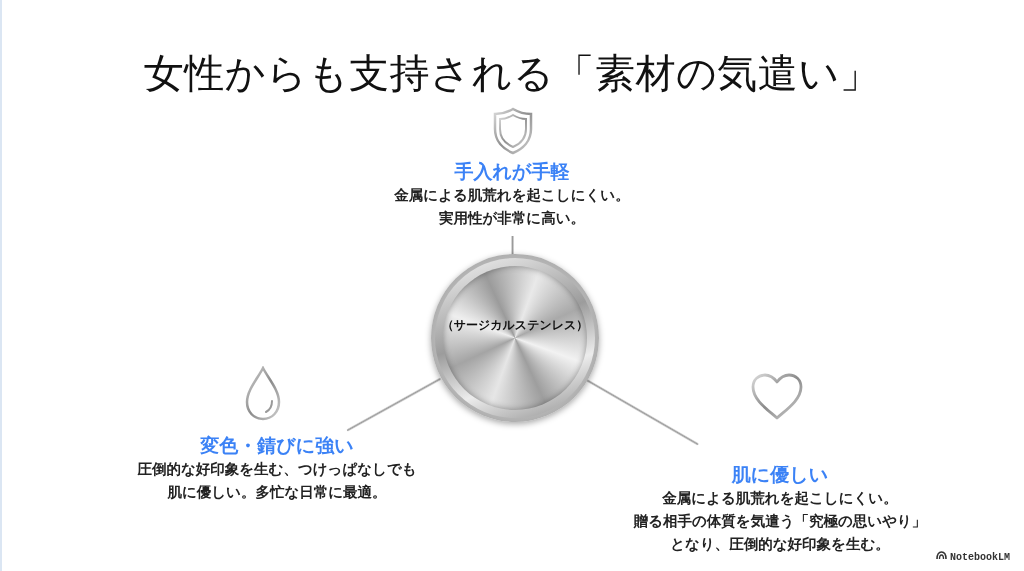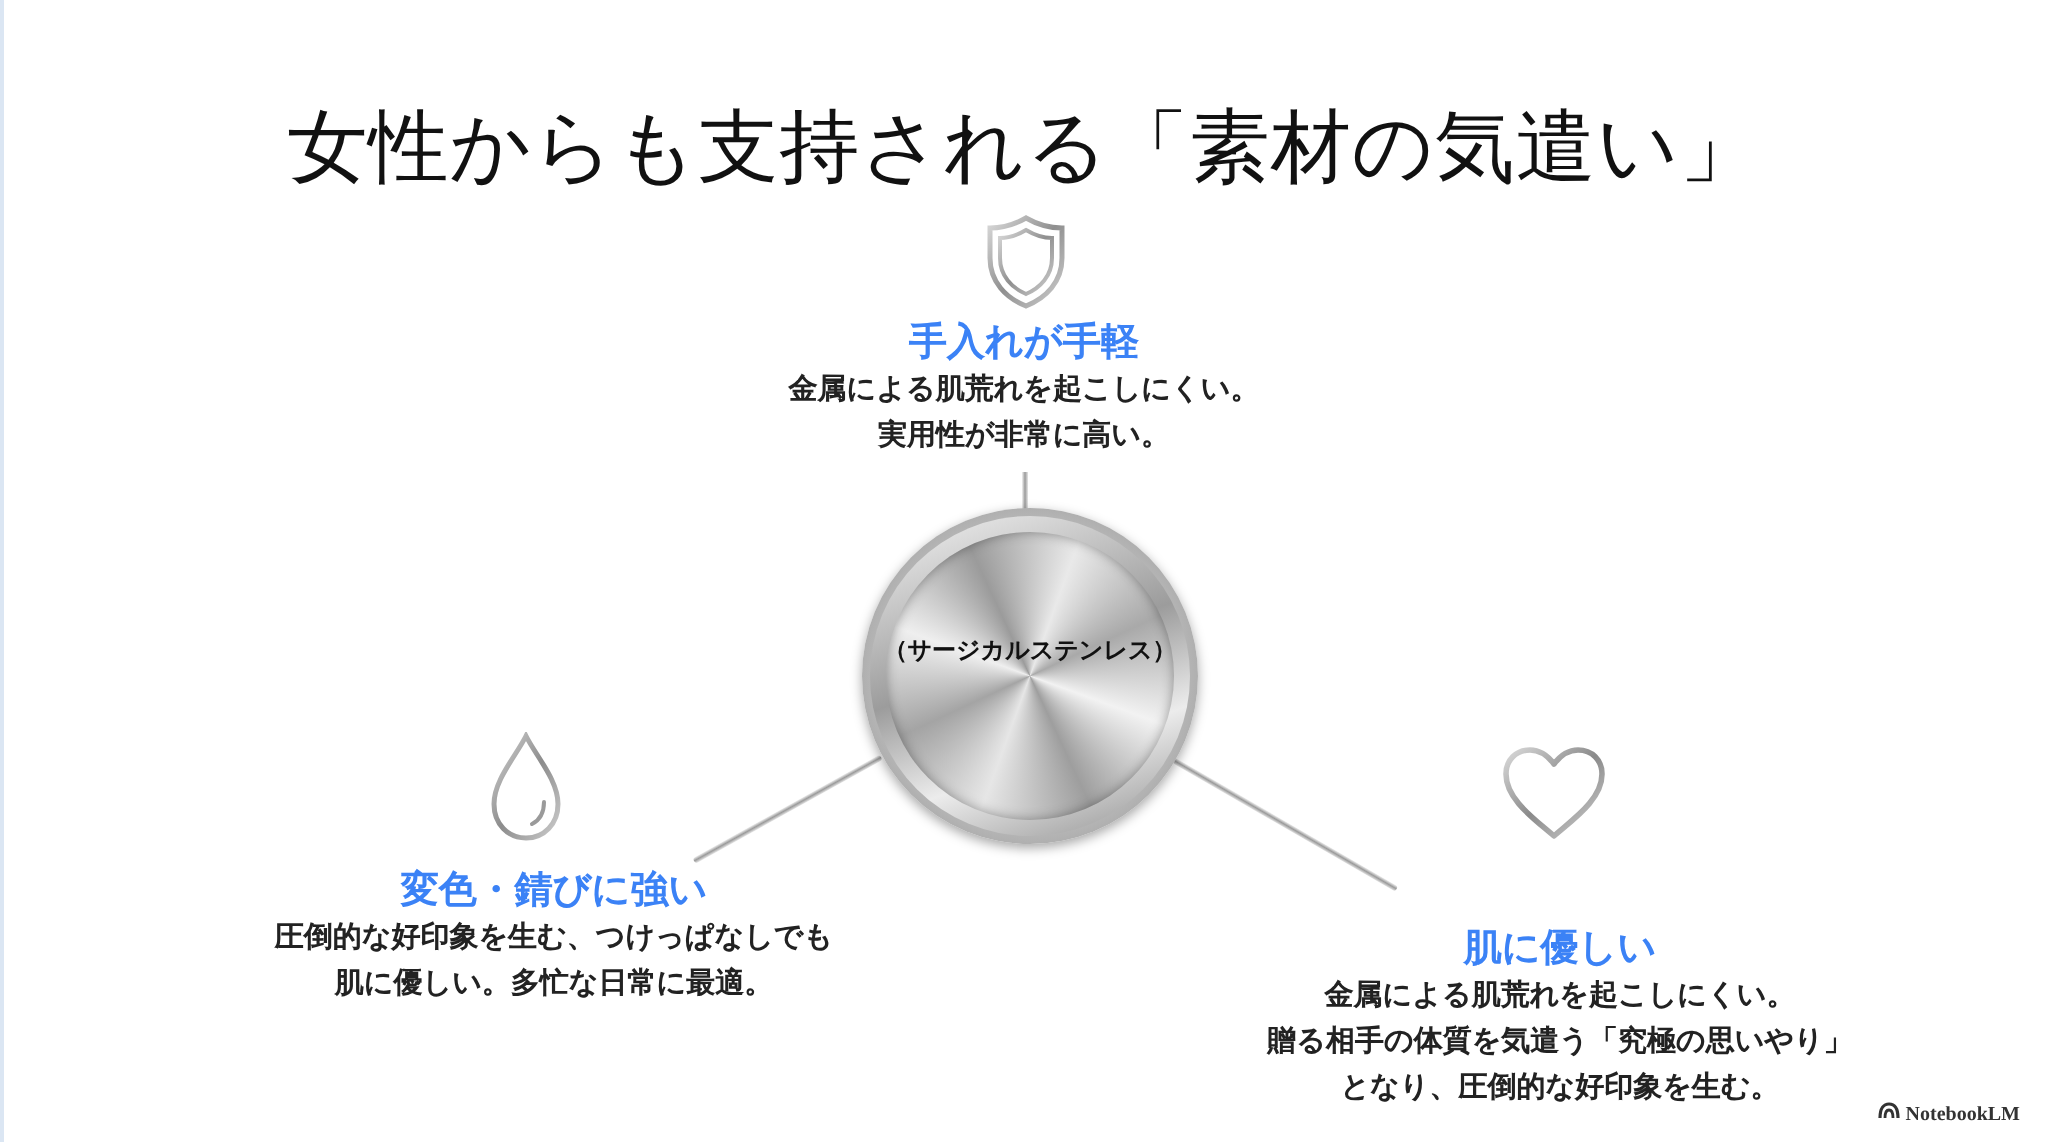--- a/index.html
+++ b/index.html
@@ -58,21 +58,21 @@
       position: absolute; left: 0; top: 58px; width: 160px; text-align: center;
       color: #111;
     }
     .hub-text .main { font-size: 15px; font-weight: bold; line-height: 20px; }
     .hub-text .sub { font-size: 12px; font-weight: bold; line-height: 18px; }
 
     .brand {
       position: absolute; right: 14px; bottom: 8px;
       font-size: 10px; font-weight: bold; color: #333;
       display: flex; align-items: center; gap: 3px;
-      font-family: Liberation Serif, serif;
+      font-family: Liberation Mono, monospace;
       margin-top: 12px;
     }
   </style>
 </head>
 <body>
 
 <div class="left-edge"></div>
 
 <div class="title">女性からも支持される「素材の気遣い」</div>
 

